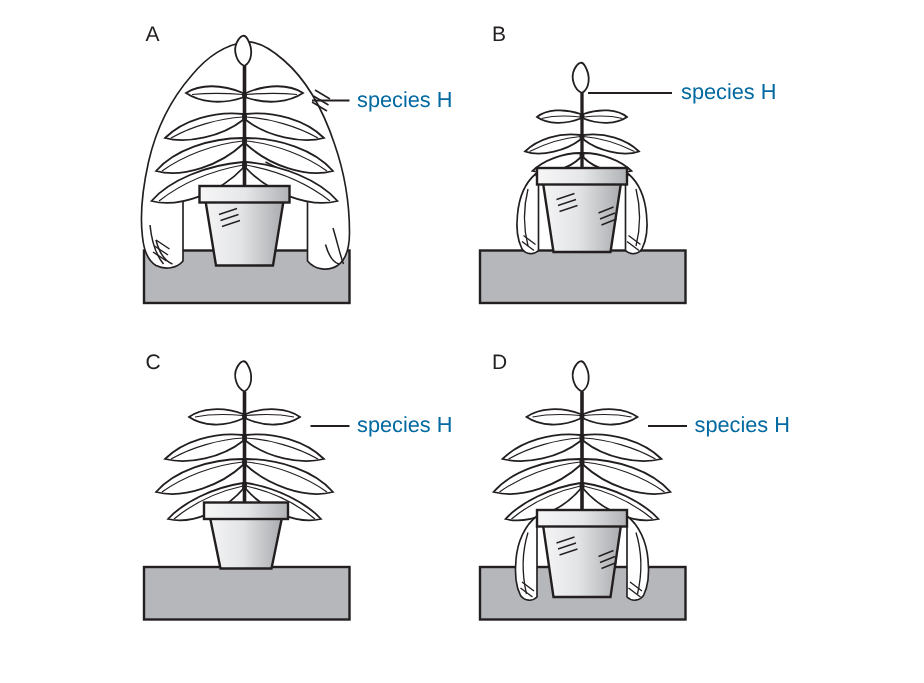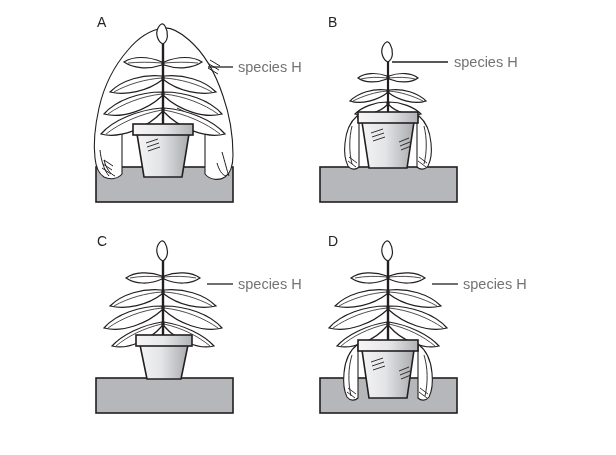--- a/index.html
+++ b/index.html
@@ -15,21 +15,21 @@
   .panel-label{
     position:absolute;
     font-size:14px;
     font-weight:400;
     color:#231f20;
     letter-spacing:0.2px;
   }
   .species-label{
     position:absolute;
     font-size:14.5px;
-    color:#737373;
+    color:#0369a1;
     white-space:nowrap;
   }
   svg{display:block;overflow:visible;}
 </style>
 </head>
 <body>
 
 <div id="figure">
 
   <div class="panel" style="left:0px;top:0px;width:308px;height:228px;">

